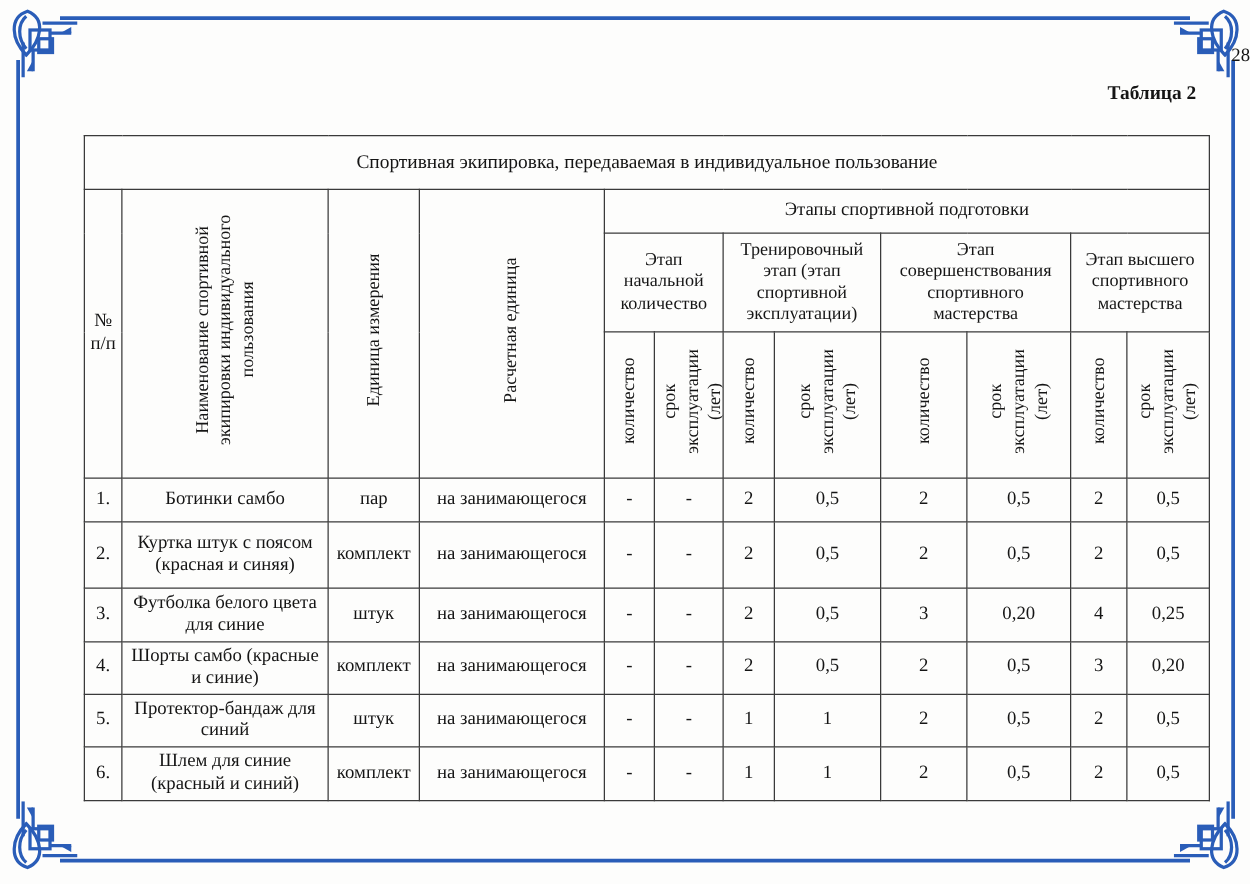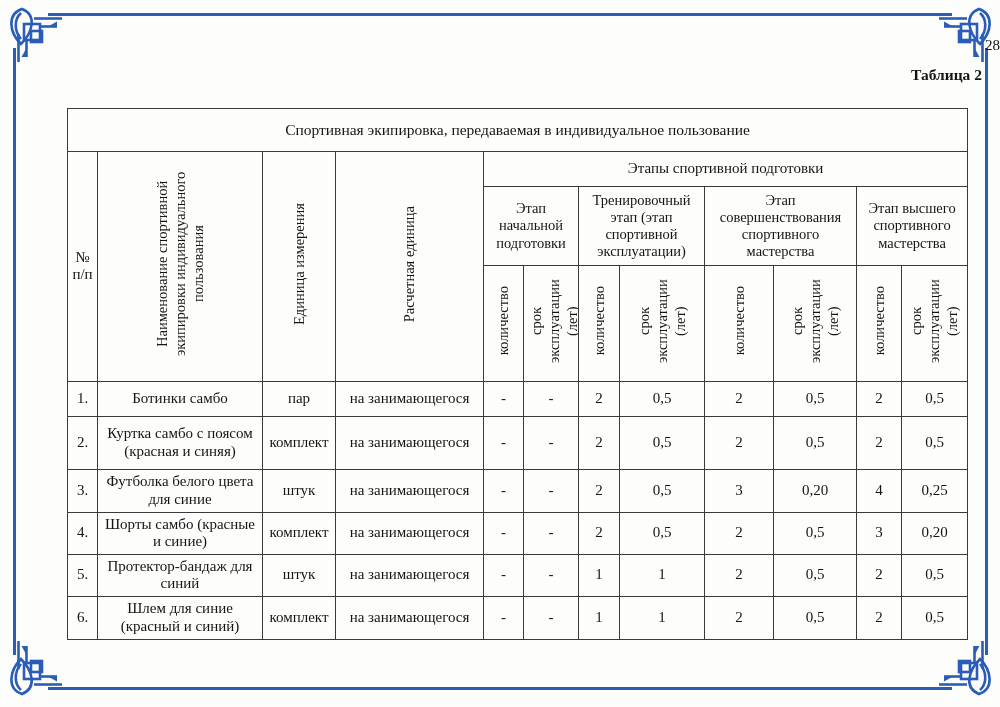--- a/index.html
+++ b/index.html
@@ -23,21 +23,21 @@
   .c-bl { left: 4px;  bottom: 8px; transform: scaleY(-1); }
   .c-br { right: 3px; bottom: 8px; transform: scale(-1,-1); }
   .ornament .ln { stroke: var(--frame); stroke-width: 2.6; fill: none; }
   .ornament .flag { fill: var(--frame); stroke: none; }
   
   .page-number {
     position: absolute; top: 37px; left: 0; width: 100%;
     text-align: right; font-size: 15px;
   }
   .table-caption {
-    position: absolute; top: 66px; right: 18px;
+    position: absolute; top: 66px; right: 43px;
     font-size: 15.5px; font-weight: bold; text-align: right;
   }
   
   table.equip {
     position: absolute; left: 67px; top: 108px;
     width: 900px; table-layout: fixed;
     border-collapse: collapse;
     font-size: 15px; line-height: 1.18;
   }
   table.equip td {
@@ -146,21 +146,21 @@
     </td>
     <td rowspan="3">
       <div class="vtext vtall">Единица измерения</div>
     </td>
     <td rowspan="3">
       <div class="vtext vtall">Расчетная единица</div>
     </td>
     <td colspan="8">Этапы спортивной подготовки</td>
   </tr>
   <tr style="height:79px">
-    <td class="stage-cell" colspan="2">Этап начальной подготовки</td>
+    <td class="stage-cell" colspan="2">Этап начальной количество</td>
     <td class="stage-cell" colspan="2">Тренировочный этап (этап спортивной эксплуатации)</td>
     <td class="stage-cell" colspan="2">Этап совершенствования спортивного мастерства</td>
     <td class="stage-cell" colspan="2">Этап высшего спортивного мастерства</td>
   </tr>
   <tr style="height:113px">
     <td><div class="vtext vmid">количество</div></td>
     <td><div class="vtext vmid">срок эксплуатации (лет)</div></td>
     <td><div class="vtext vmid">количество</div></td>
     <td><div class="vtext vmid">срок эксплуатации (лет)</div></td>
     <td><div class="vtext vmid">количество</div></td>
@@ -178,21 +178,21 @@
     <td>-</td>
     <td>2</td>
     <td>0,5</td>
     <td>2</td>
     <td>0,5</td>
     <td>2</td>
     <td>0,5</td>
   </tr>
   <tr style="height:53px">
     <td>2.</td>
-    <td class="name-cell">Куртка самбо с поясом (красная и синяя)</td>
+    <td class="name-cell">Куртка штук с поясом (красная и синяя)</td>
     <td>комплект</td>
     <td>на занимающегося</td>
     <td>-</td>
     <td>-</td>
     <td>2</td>
     <td>0,5</td>
     <td>2</td>
     <td>0,5</td>
     <td>2</td>
     <td>0,5</td>

